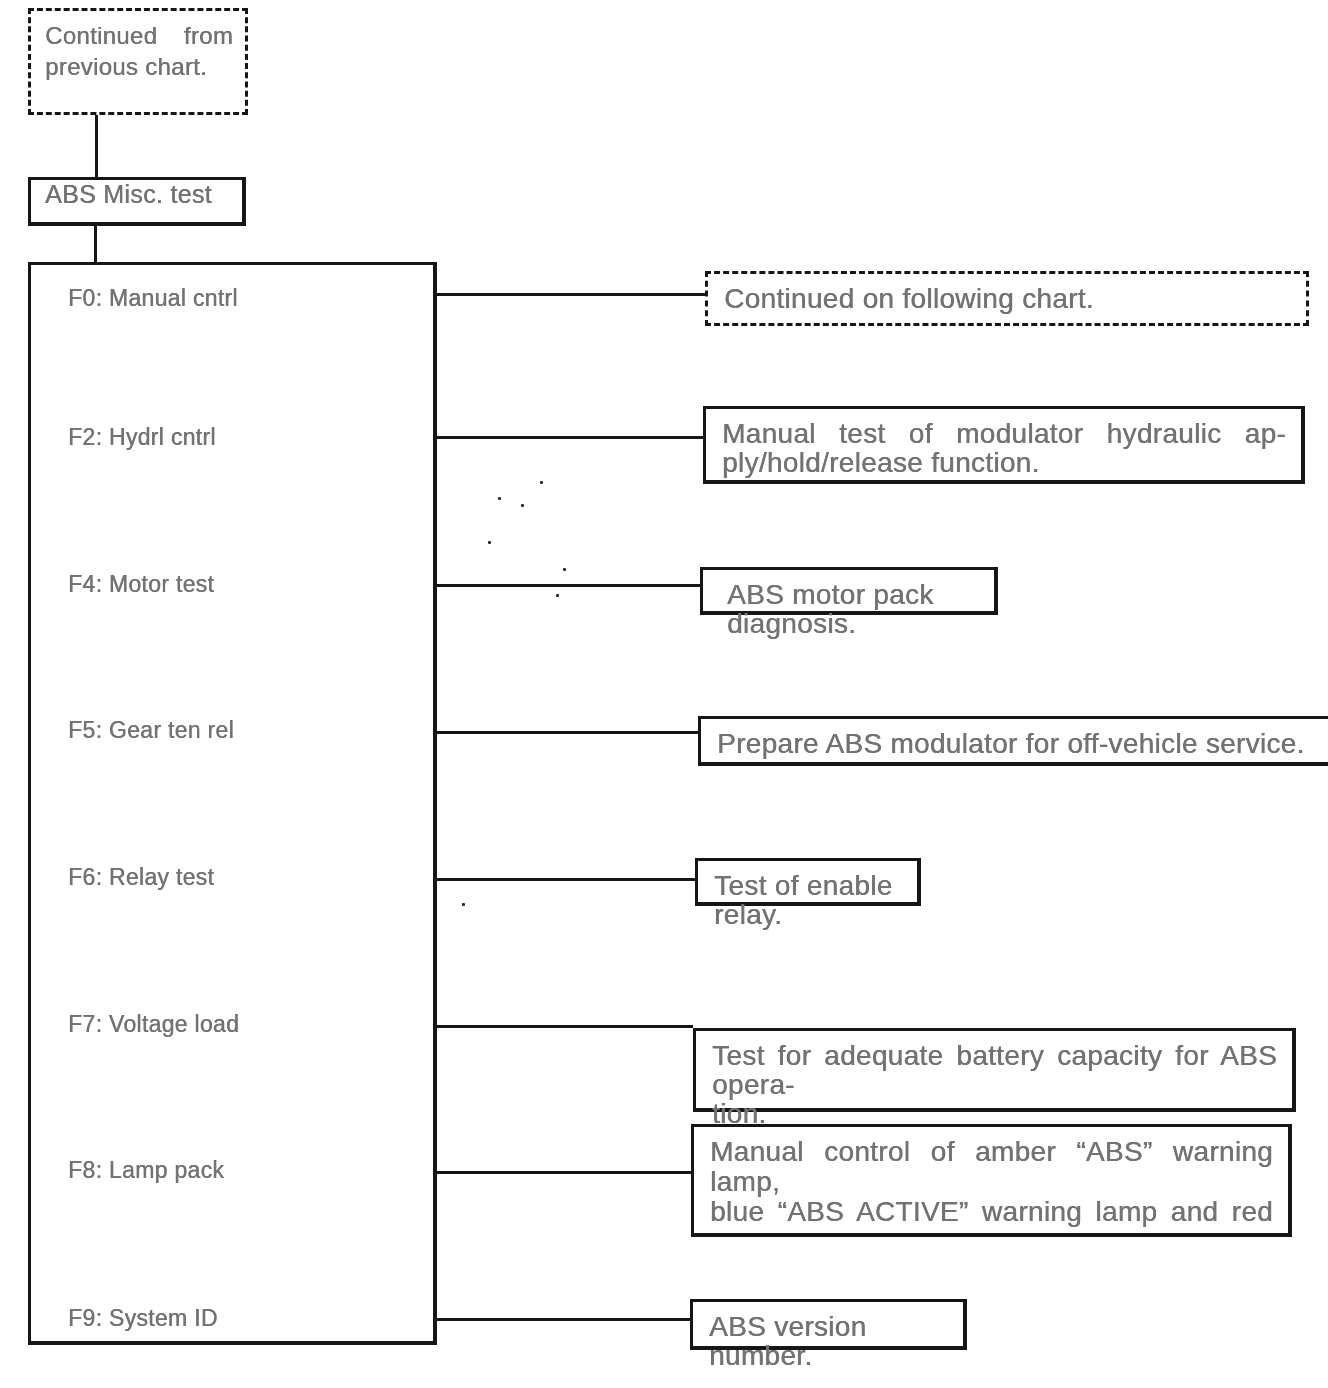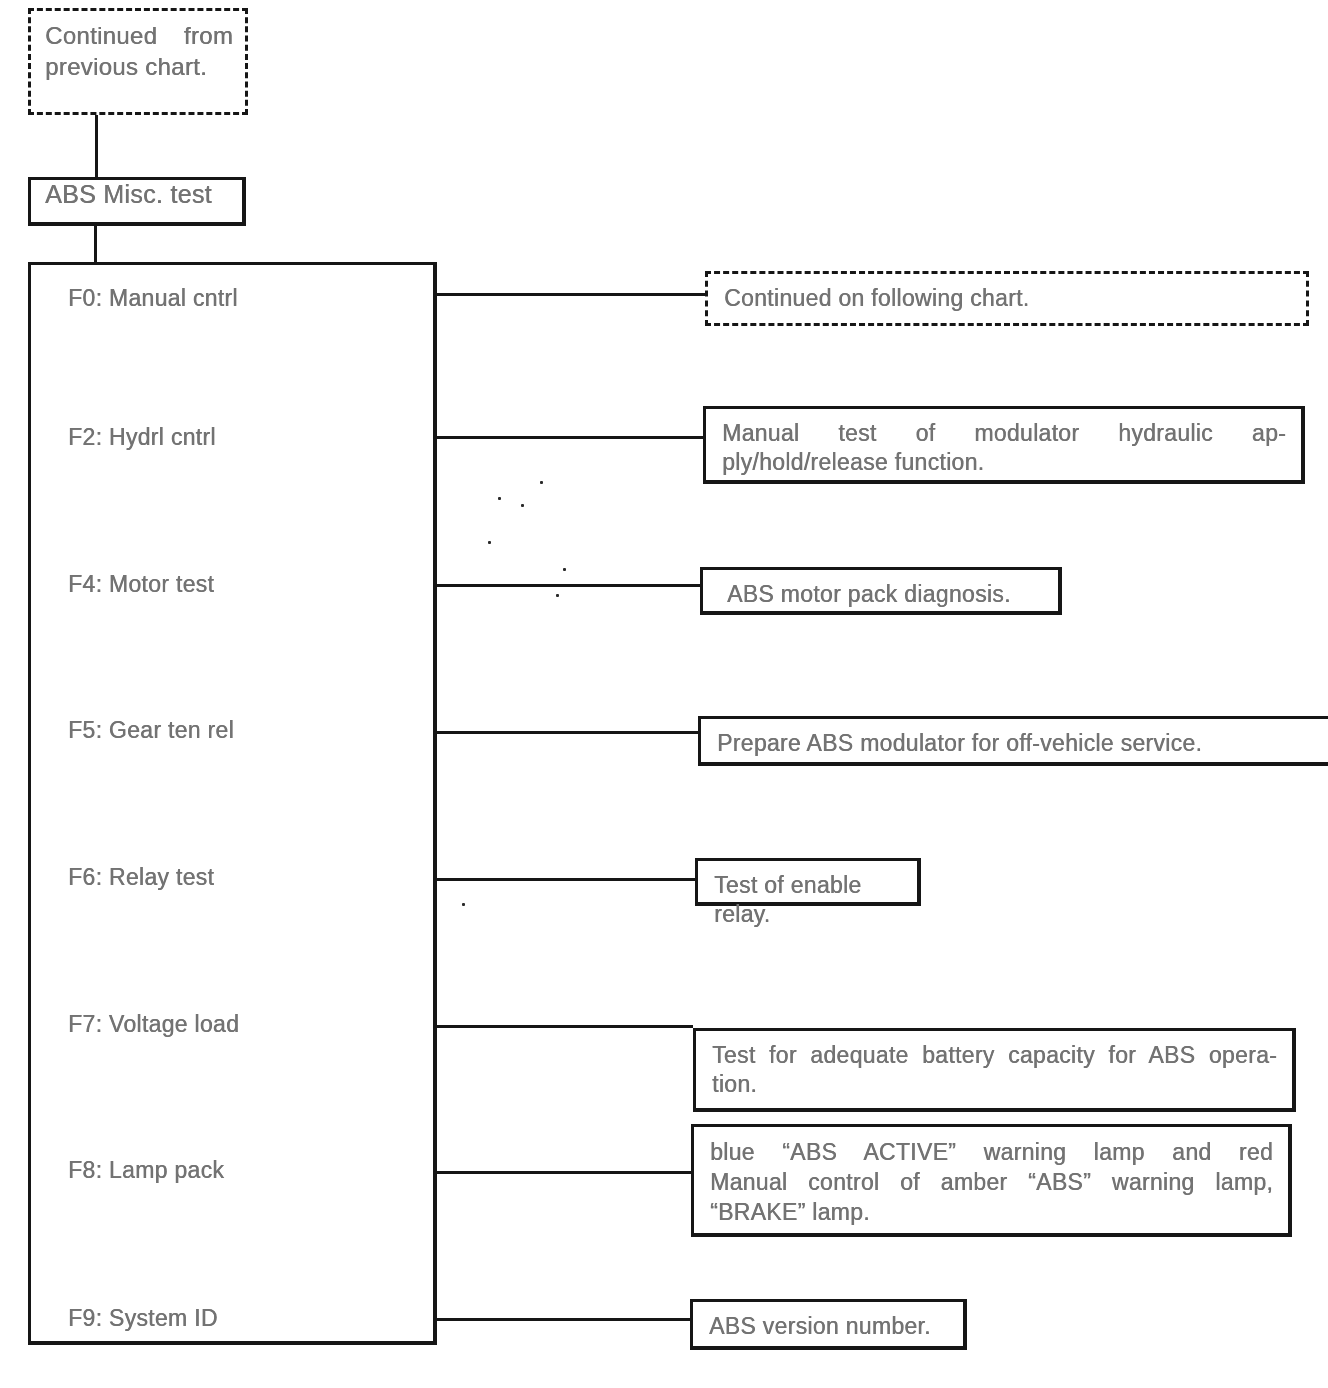--- a/index.html
+++ b/index.html
@@ -16,21 +16,21 @@
   }
   .dashedbox {
     position:absolute; box-sizing:border-box; background:#ffffff;
     border:3px dashed #161616;
   }
   .hline { position:absolute; height:3px; background:#161616; }
   .vline { position:absolute; width:3px; background:#161616; }
   .toptext { font-size:24px; line-height:31px; padding:9px 12px 0 14px; }
   .roottext { font-size:25px; line-height:25px; padding:2px 0 0 14px; }
   .menu-label { position:absolute; left:37px; font-size:23px; white-space:nowrap; }
-  .desc { font-size:23px; line-height:29px; padding:10px 15px 0 16px; }
+  .desc { font-size:28px; line-height:29px; padding:10px 15px 0 16px; }
   .desc3 { line-height:30px; }
   .tline { display:block; }
   .jl { text-align:justify; text-align-last:justify; }
   .speck { position:absolute; background:#2a2a2a; width:3px; height:3px; border-radius:1px; }
 </style>
 </head>
 <body>
 
 <div class="page">
 
@@ -67,41 +67,40 @@
 
   <div class="dashedbox desc" style="left:705px; top:271px; width:604px; height:55px;">
       <div class="tline">Continued on following chart.</div>
     </div>
 
   <div class="box desc" style="left:703px; top:406px; width:602px; height:78px;">
       <div class="tline jl">Manual test of modulator hydraulic ap-</div>
       <div class="tline">ply/hold/release function.</div>
     </div>
 
-  <div class="box desc" style="left:700px; top:567px; width:362px; height:48px;padding-left:24px;">
+  <div class="box desc" style="left:700px; top:567px; width:298px; height:48px;padding-left:24px;">
       <div class="tline">ABS motor pack diagnosis.</div>
     </div>
 
   <div class="box desc" style="left:698px; top:716px; width:662px; height:50px;">
       <div class="tline">Prepare ABS modulator for off-vehicle service.</div>
     </div>
 
   <div class="box desc" style="left:695px; top:858px; width:226px; height:48px;">
       <div class="tline">Test of enable relay.</div>
     </div>
 
   <div class="box desc" style="left:693px; top:991px; width:603px; height:84px;margin-top:37px;">
       <div class="tline jl">Test for adequate battery capacity for ABS opera-</div>
       <div class="tline">tion.</div>
     </div>
 
   <div class="box desc desc3" style="left:691px; top:1124px; width:601px; height:113px;">
+      <div class="tline jl">Manual control of amber “ABS” warning lamp,</div>
       <div class="tline jl">blue “ABS ACTIVE” warning lamp and red</div>
-      <div class="tline jl">Manual control of amber “ABS” warning lamp,</div>
-      <div class="tline">“BRAKE” lamp.</div>
     </div>
 
   <div class="box desc" style="left:690px; top:1299px; width:277px; height:51px;">
       <div class="tline">ABS version number.</div>
     </div>
 
   <div class="speck" style="left:540px; top:481px;"></div>
   <div class="speck" style="left:498px; top:497px;"></div>
   <div class="speck" style="left:521px; top:504px;"></div>
   <div class="speck" style="left:563px; top:568px;"></div>

